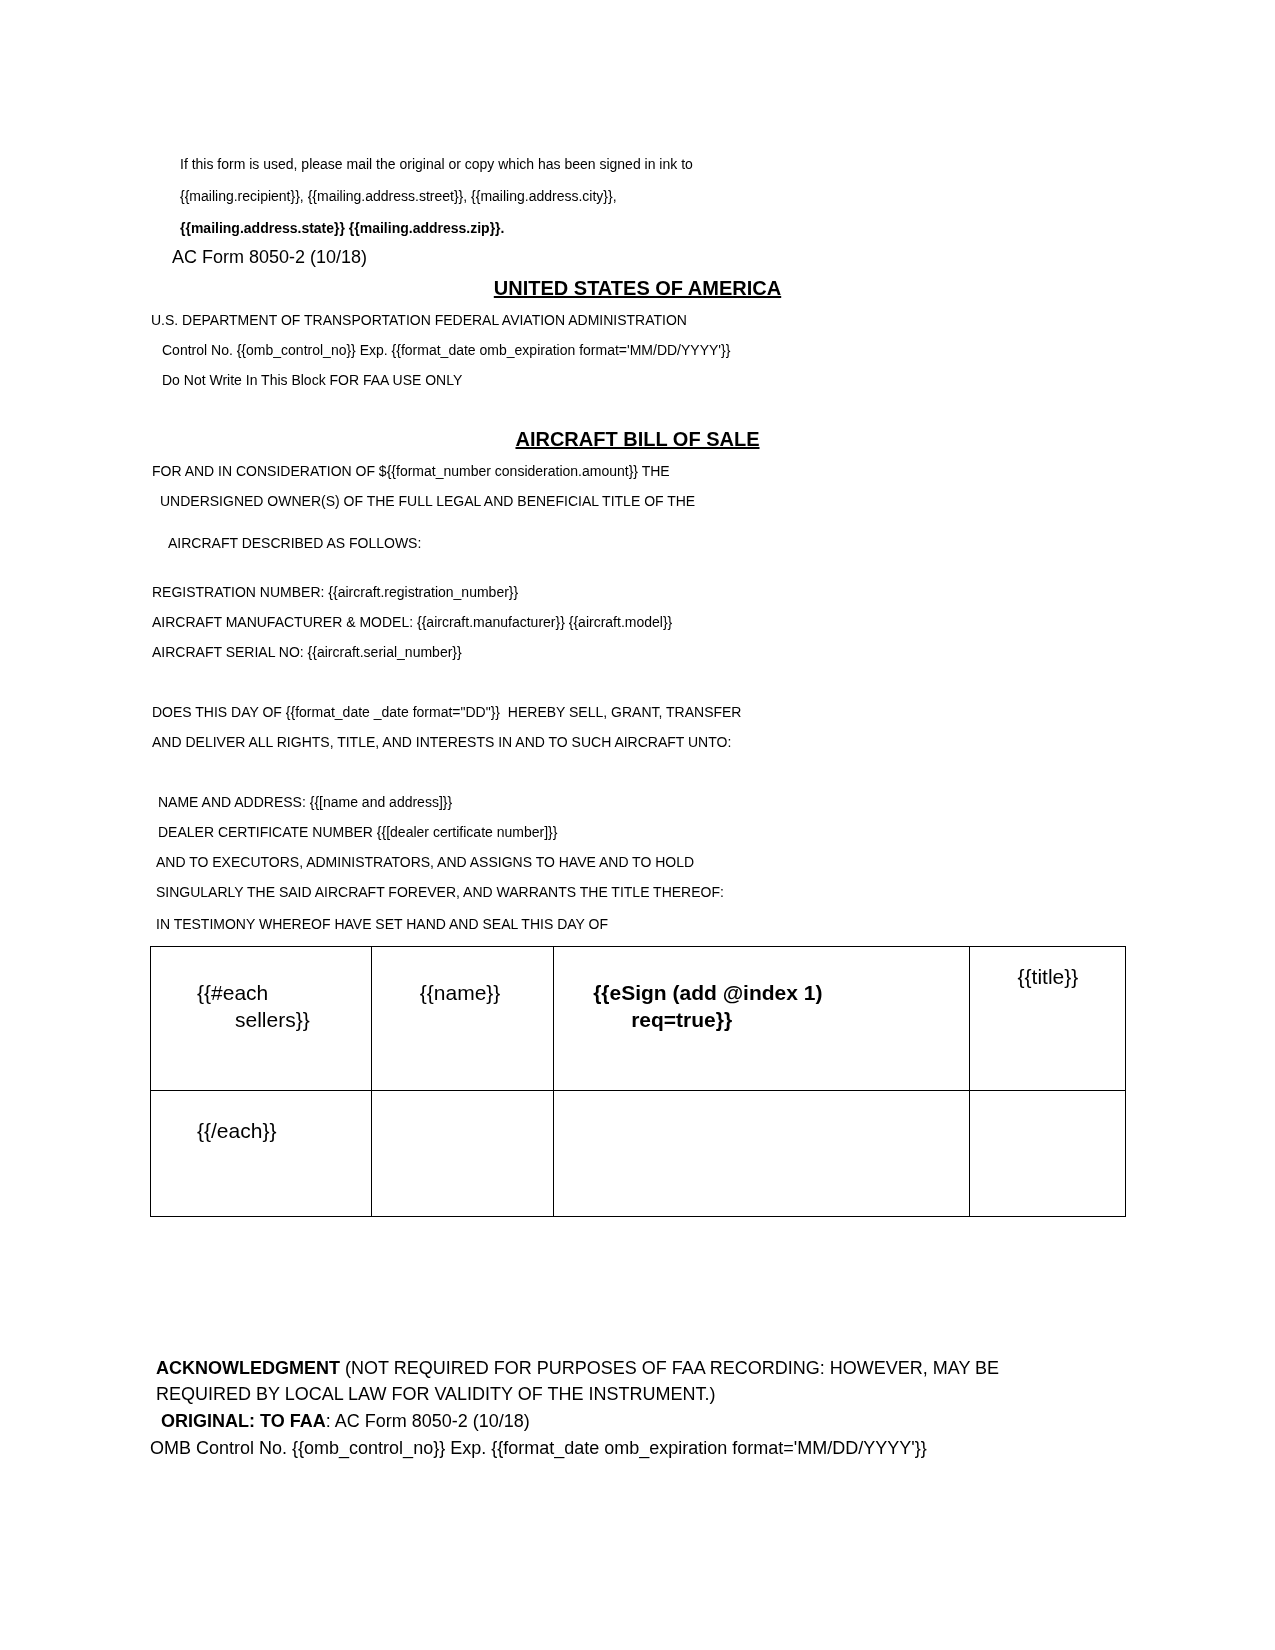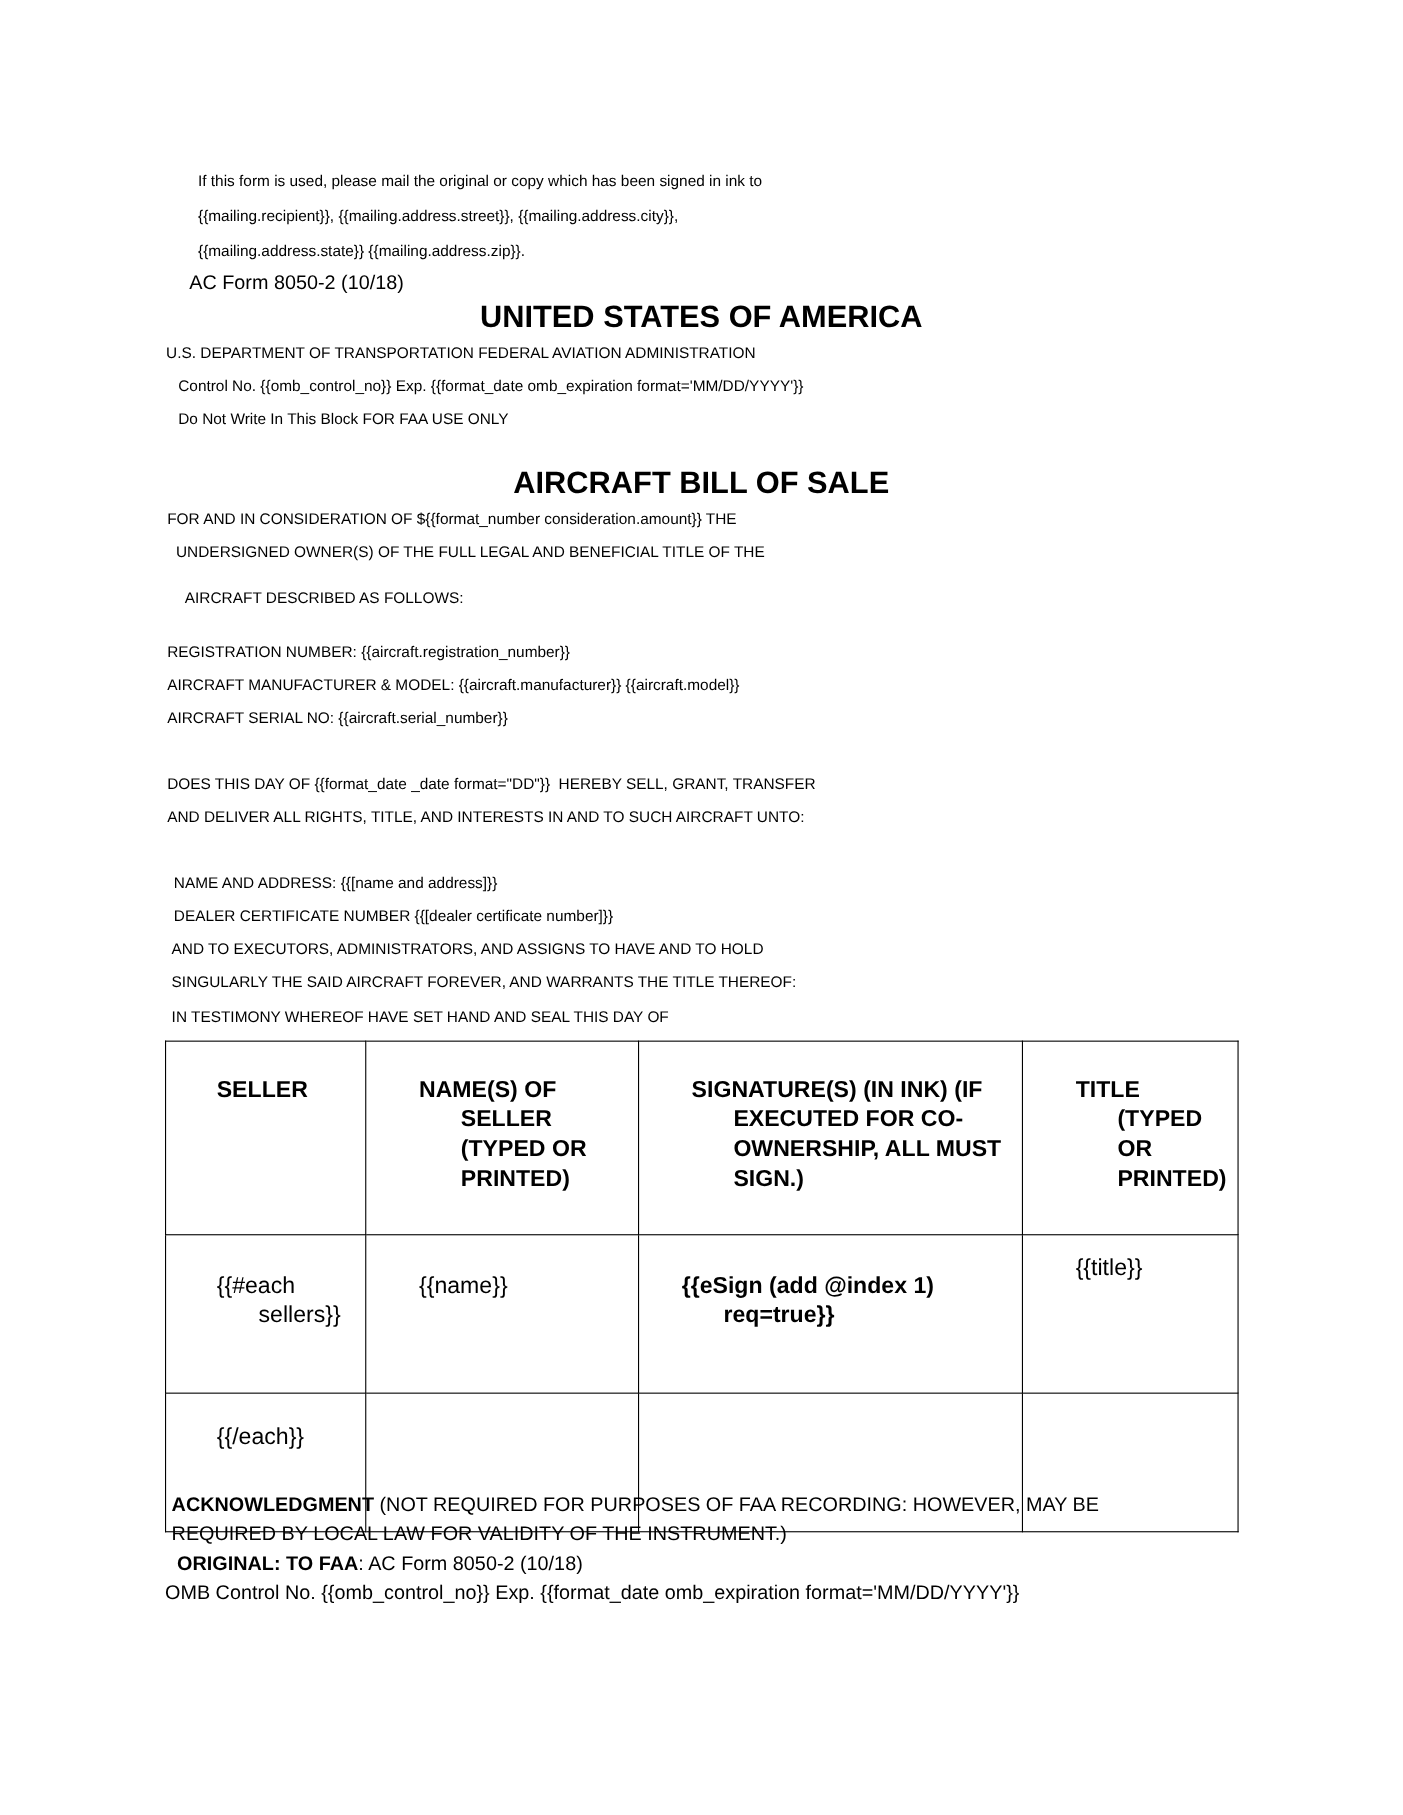--- a/index.html
+++ b/index.html
@@ -1,33 +1,33 @@
 <!DOCTYPE html>
 <html><head>
 <meta charset="utf-8">
 <style>
   html, body { margin: 0; padding: 0; background: #ffffff; }
   body { width: 1275px; height: 1650px; position: relative; font-family: "Liberation Sans", sans-serif; color: #000; }
   .abs { position: absolute; white-space: nowrap; }
   .t22 { font-size: 14px; line-height: 30px; }
   .t18 { font-size: 18px; line-height: 24px; }
-  .h { font-size: 28px; font-weight: bold; line-height: 30px; }
+  .h { font-size: 20px; font-weight: bold; line-height: 30px; text-decoration: underline; }
   .center { left: 0; width: 1275px; text-align: center; }
   table.sellers { position: absolute; left: 150px; top: 946px; width: 976px; border-collapse: collapse; }
   table.sellers td { border: 1.5px solid #000; vertical-align: top; font-size: 21px; line-height: 27px; }
   .hdr { font-weight: bold; }
   .hang { padding-left: 38px; text-indent: -38px; }
 </style>
 </head>
 <body>
 
 <div>
   <div class="abs t22" style="left:180px; top:149px;">If this form is used, please mail the original or copy which has been signed in ink to</div>
   <div class="abs t22" style="left:180px; top:181px;">{{mailing.recipient}}, {{mailing.address.street}}, {{mailing.address.city}},</div>
-  <div class="abs t22" style="left:180px; top:213px;">{{mailing.address.state}} {{mailing.address.zip}}.</div>
+  <div class="abs t22" style="left:180px; top:213px;font-weight:bold;">{{mailing.address.state}} {{mailing.address.zip}}.</div>
   <div class="abs t18" style="left:172px; top:245px;">AC Form 8050-2 (10/18)</div>
 </div>
 
 <div class="abs h center" style="top:273px;">UNITED STATES OF AMERICA</div>
 <div class="abs t22" style="left:151px; top:305px;">U.S. DEPARTMENT OF TRANSPORTATION FEDERAL AVIATION ADMINISTRATION</div>
 <div class="abs t22" style="left:162px; top:335px;">Control No. {{omb_control_no}} Exp. {{format_date omb_expiration format='MM/DD/YYYY'}}</div>
 <div class="abs t22" style="left:162px; top:365px;">Do Not Write In This Block FOR FAA USE ONLY</div>
 
 <div class="abs h center" style="top:424px;">AIRCRAFT BILL OF SALE</div>
 
@@ -51,32 +51,20 @@
 <div>
   <div class="abs t22" style="left:158px; top:787px;">NAME AND ADDRESS: {{[name and address]}}</div>
   <div class="abs t22" style="left:158px; top:817px;">DEALER CERTIFICATE NUMBER {{[dealer certificate number]}}</div>
   <div class="abs t22" style="left:156px; top:847px;">AND TO EXECUTORS, ADMINISTRATORS, AND ASSIGNS TO HAVE AND TO HOLD</div>
   <div class="abs t22" style="left:156px; top:877px;">SINGULARLY THE SAID AIRCRAFT FOREVER, AND WARRANTS THE TITLE THEREOF:</div>
   <div class="abs t22" style="left:156px; top:909px;">IN TESTIMONY WHEREOF HAVE SET HAND AND SEAL THIS DAY OF</div>
 </div>
 
 <table class="sellers">
   <tbody>
-      <tr style="height:176px;">
-    <td class="hdr" style="width:152px; padding:30px 14px 0 46px;">SELLER</td>
-    <td class="hdr" style="width:245px; padding:30px 30px 0 48px;">
-          <div class="hang">NAME(S) OF SELLER (TYPED OR PRINTED)</div>
-        </td>
-    <td class="hdr" style="width:365px; padding:30px 10px 0 48px;">
-          <div class="hang">SIGNATURE(S) (IN INK) (IF EXECUTED FOR CO-OWNERSHIP, ALL MUST SIGN.)</div>
-        </td>
-    <td class="hdr" style="padding:30px 10px 0 48px;">
-          <div class="hang">TITLE (TYPED OR PRINTED)</div>
-        </td>
-  </tr>
   <tr style="height:144px;">
     <td style="padding:32px 12px 0 46px;">
           <div class="hang" style="padding-left:38px; text-indent:-38px; width:72px; text-align:left;">{{#each sellers}}</div>
         </td>
     <td style="padding:32px 10px 0 48px;">{{name}}</td>
     <td style="padding:32px 10px 0 39px;font-weight:bold;">
           <div class="hang" style="width:230px;">{{eSign (add @index 1) req=true}}</div>
         </td>
     <td style="padding:16px 10px 0 48px;margin-top:24px;">{{title}}</td>
   </tr>

